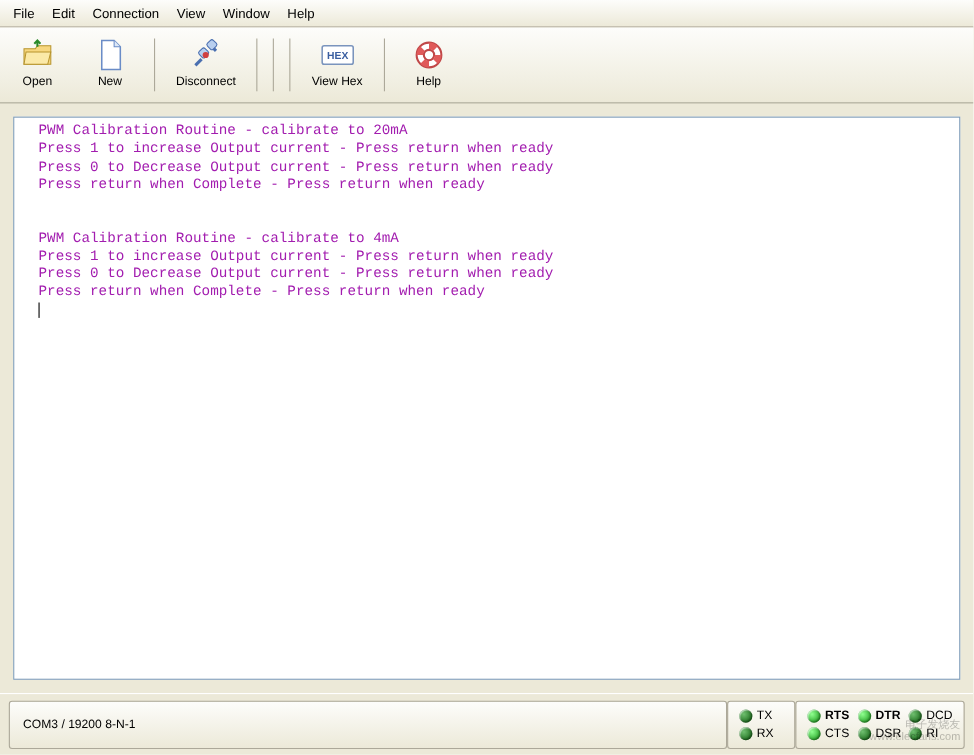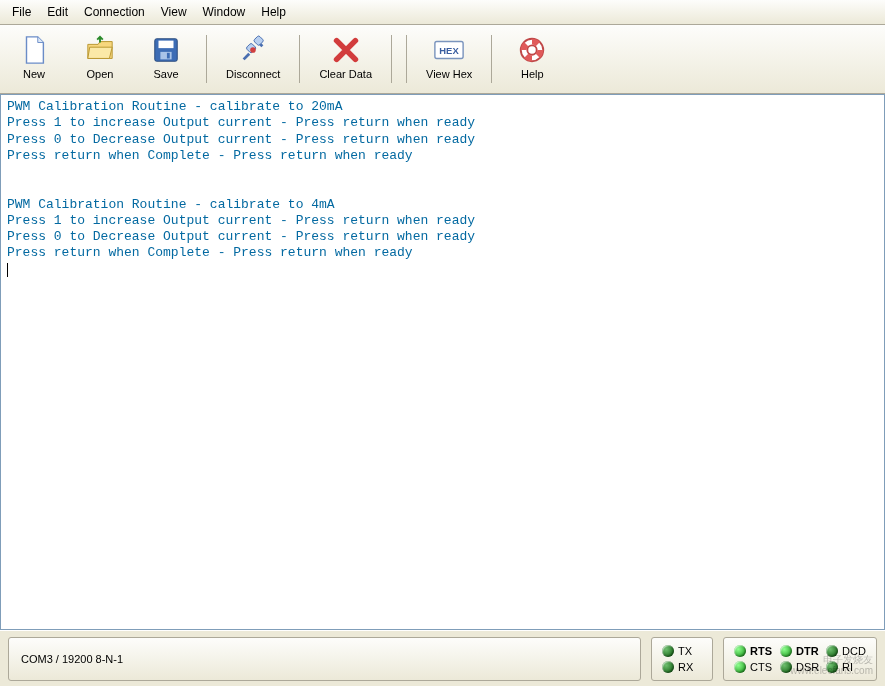--- a/index.html
+++ b/index.html
@@ -46,44 +46,43 @@
       border-radius: 3px;
     }
     .tool-btn.disabled { opacity: 0.5; cursor: default; }
     .tool-icon { width: 32px; height: 32px; display: flex; align-items: center; justify-content: center; }
     .tool-label { font-size: 11px; margin-top: 2px; color: #000; }
     .tool-sep { width: 1px; height: 48px; background: #aca899; margin: 0 2px; }
     .terminal {
       flex: 1;
       background: #fff;
       border: 1px solid #7f9db9;
-      margin: 0;
-      padding: 4px 6px;
+      margin: 12px;
+      padding: 4px 22px;
       font-family: "Courier New", monospace;
       font-size: 13px;
       line-height: 1.25;
       white-space: pre;
       overflow: auto;
-      color: #0369a1;
+      color: #a21caf;
     }
     .cursor {
       display: inline-block;
       width: 1px;
       height: 14px;
       background: #000;
       vertical-align: text-bottom;
       animation: blink 1s step-end infinite;
     }
     @keyframes blink { 50% { opacity: 0; } }
     .statusbar {
       background: #ece9d8;
       border-top: 1px solid #fff;
       display: flex;
       padding: 6px 8px;
-      gap: 10px;
       height: 56px;
       align-items: center;
     }
     .status-panel {
       background: linear-gradient(to bottom, #fdfdfb, #ece9d8);
       border: 1px solid #aca899;
       border-radius: 3px;
       padding: 6px 12px;
       height: 44px;
       display: flex;
@@ -129,76 +128,57 @@
   <div class="menu-item">View</div>
   <div class="menu-item">Window</div>
   <div class="menu-item">Help</div>
 </div>
 
 <div class="toolbar">
 
   <div class="tool-btn">
     <div class="tool-icon">
       <svg width="30" height="30" viewBox="0 0 32 32">
-          <path d="M8 2h12l6 6v22H8z" fill="#fff" stroke="#6a8cc7" stroke-width="1.5"></path>
-          <path d="M20 2v6h6" fill="#dce8f7" stroke="#6a8cc7"></path>
-        </svg>
-    </div>
-    <div class="tool-label">New</div>
-  </div>
-
-  <div class="tool-btn">
-    <div class="tool-icon">
-      <svg width="30" height="30" viewBox="0 0 32 32">
           <path d="M3 10h11l2-3h13v18H3z" fill="#f7d77e" stroke="#b7942d"></path>
           <path d="M5 13h24l-3 12H3z" fill="#fbe9a7" stroke="#b7942d"></path>
           <path d="M16 8l0-6M13 5l3-3 3 3" stroke="#2a8a2a" stroke-width="2" fill="none"></path>
         </svg>
     </div>
     <div class="tool-label">Open</div>
   </div>
 
   <div class="tool-btn">
     <div class="tool-icon">
       <svg width="30" height="30" viewBox="0 0 32 32">
-          <rect x="4" y="4" width="24" height="24" rx="2" fill="#3d6db5" stroke="#26477a"></rect>
-          <rect x="8" y="6" width="16" height="8" fill="#fff"></rect>
-          <rect x="10" y="18" width="12" height="8" fill="#a9c4e8"></rect>
-          <rect x="17" y="19" width="3" height="6" fill="#3d6db5"></rect>
-        </svg>
-    </div>
-    <div class="tool-label">Save</div>
-  </div>
+          <path d="M8 2h12l6 6v22H8z" fill="#fff" stroke="#6a8cc7" stroke-width="1.5"></path>
+          <path d="M20 2v6h6" fill="#dce8f7" stroke="#6a8cc7"></path>
+        </svg>
+    </div>
+    <div class="tool-label">New</div>
+  </div>
+
 
   <div class="tool-sep"></div>
 
 
   <div class="tool-btn">
     <div class="tool-icon">
       <svg width="30" height="30" viewBox="0 0 32 32">
           <path d="M6 26l6-6" stroke="#4a6fb0" stroke-width="3"></path>
           <rect x="10" y="10" width="8" height="8" rx="2" fill="#b8cfef" stroke="#4a6fb0" transform="rotate(45 14 14)"></rect>
           <path d="M20 6l6 6" stroke="#4a6fb0" stroke-width="3"></path>
           <rect x="18" y="2" width="8" height="8" rx="2" fill="#b8cfef" stroke="#4a6fb0" transform="rotate(45 22 6)"></rect>
           <circle cx="16" cy="16" r="3" fill="#d04040"></circle>
         </svg>
     </div>
     <div class="tool-label">Disconnect</div>
   </div>
 
   <div class="tool-sep"></div>
 
-  <div class="tool-btn">
-    <div class="tool-icon">
-      <svg width="30" height="30" viewBox="0 0 32 32">
-          <path d="M6 6l20 20M26 6L6 26" stroke="#d23c3c" stroke-width="6" stroke-linecap="round"></path>
-        </svg>
-    </div>
-    <div class="tool-label">Clear Data</div>
-  </div>
 
   <div class="tool-sep"></div>
 
 
   <div class="tool-sep"></div>
 
   <div class="tool-btn">
     <div class="tool-icon">
       <svg width="32" height="30" viewBox="0 0 34 30">
           <rect x="2" y="6" width="30" height="18" rx="2" fill="#fff" stroke="#7a94bd" stroke-width="1.5"></rect>

